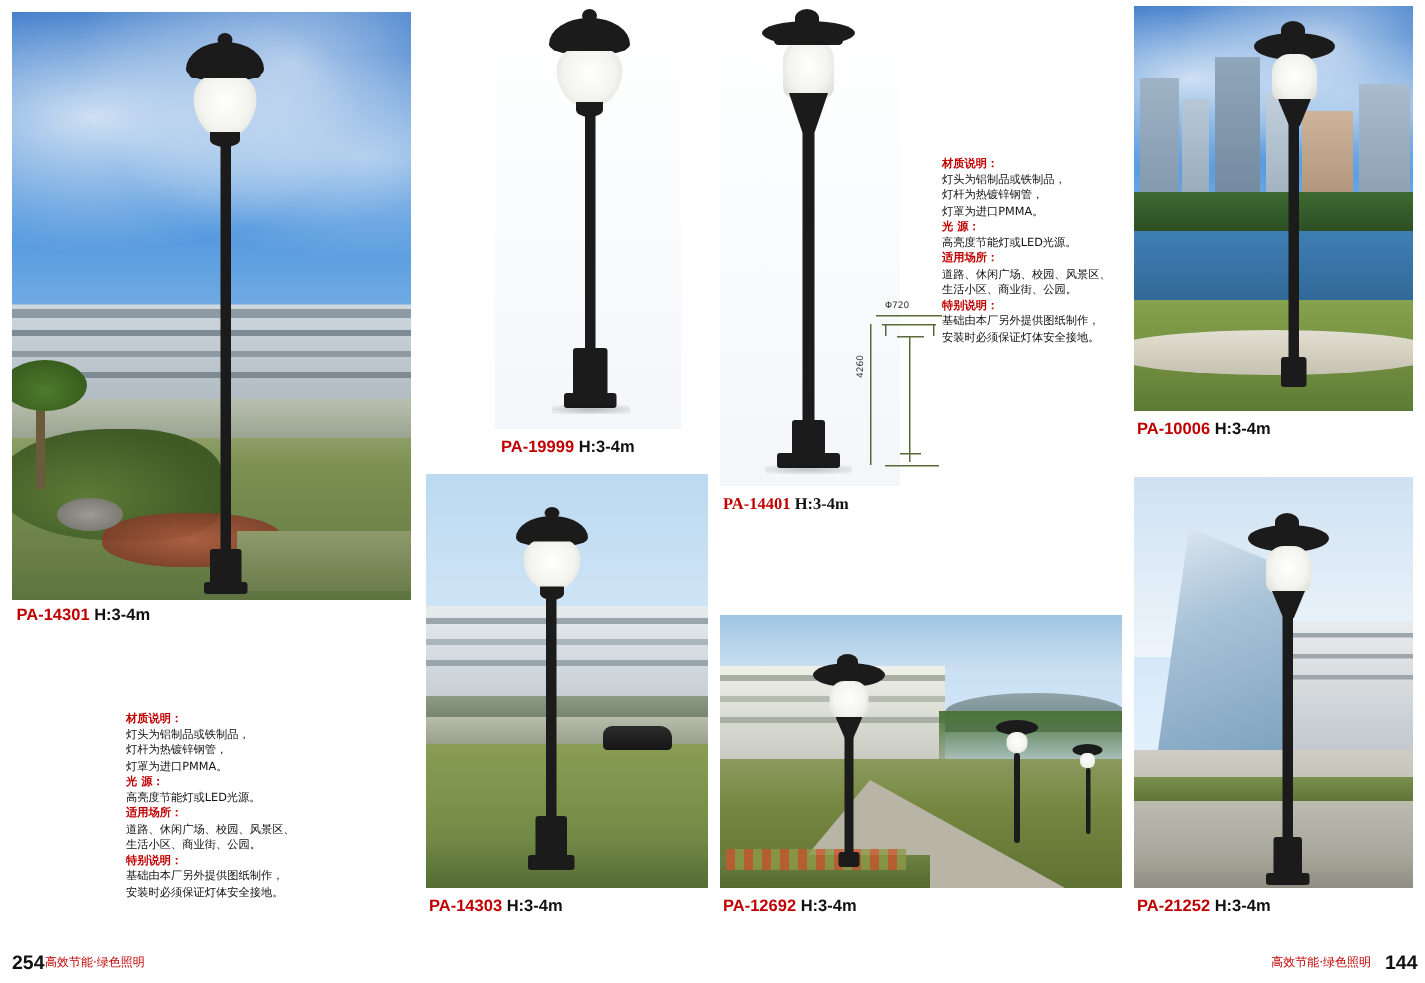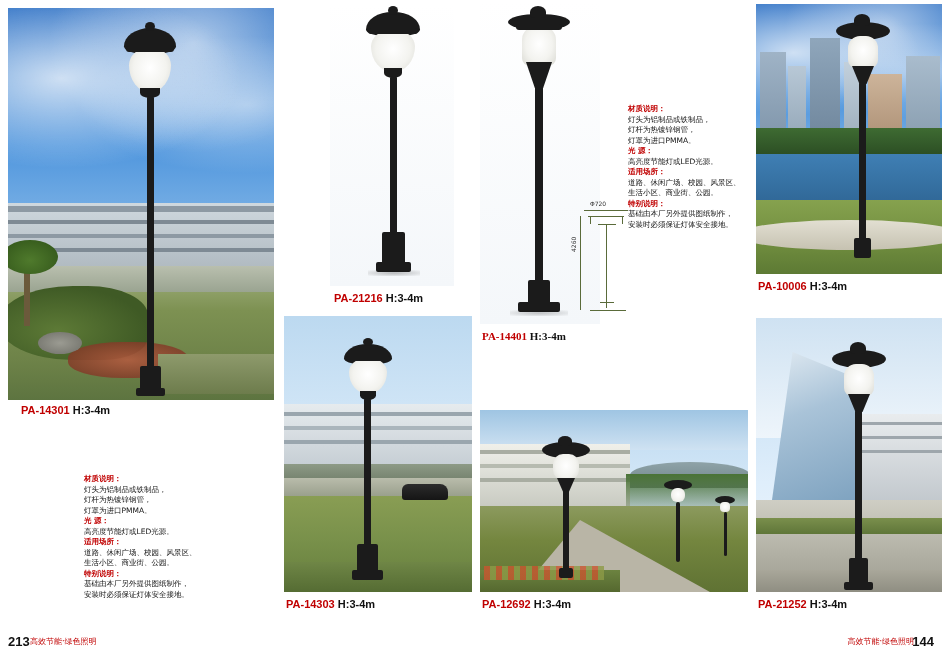--- a/index.html
+++ b/index.html
@@ -73,21 +73,21 @@
       <div class="hood" style="left:12px;top:6px;width:52px;height:26px;border-radius:50% 50% 40% 40%/70% 70% 30% 30%;"></div>
       <div class="hood" style="left:33px;top:0px;width:10px;height:9px;border-radius:50%;"></div>
       <div class="glow" style="left:17px;top:26px;width:42px;height:44px;border-radius:46% 46% 50% 50%/40% 40% 62% 62%;"></div>
       <div class="hood" style="left:14px;top:24px;width:48px;height:6px;border-radius:4px;"></div>
       <div class="hood" style="left:28px;top:66px;width:20px;height:10px;border-radius:0 0 50% 50%;"></div>
       <div class="pole" style="left:35px;top:74px;width:7px;height:274px;"></div>
       <div class="base" style="left:28px;top:344px;width:21px;height:26px;border-radius:2px;"></div>
       <div class="base" style="left:24px;top:366px;width:29px;height:8px;border-radius:2px;"></div>
     </div>
   </div>
-  <div class="caption" style="left:21px;top:404px;">
+  <div class="caption" style="left:11px;top:404px;">
     <span class="code">PA-14301</span>
     <span class="hh">H:3-4m</span>
   </div>
 
   <div class="spec" style="left:84px;top:474px;width:175px;">
     <div class="line hdr">材质说明：</div>
     <div class="line">灯头为铝制品或铁制品，</div>
     <div class="line">灯杆为热镀锌钢管，</div>
     <div class="line">灯罩为进口PMMA。</div>
     <div class="line hdr">光    源：</div>
@@ -108,21 +108,21 @@
       <div class="glow" style="left:13px;top:24px;width:44px;height:42px;border-radius:46% 46% 50% 50%/40% 40% 62% 62%;"></div>
       <div class="hood" style="left:10px;top:22px;width:50px;height:6px;border-radius:4px;"></div>
       <div class="hood" style="left:26px;top:62px;width:18px;height:10px;border-radius:0 0 50% 50%;"></div>
       <div class="pole" style="left:32px;top:70px;width:7px;height:158px;"></div>
       <div class="base" style="left:24px;top:226px;width:23px;height:34px;border-radius:2px;"></div>
       <div class="base" style="left:18px;top:256px;width:35px;height:10px;border-radius:2px;"></div>
       <div style="position:absolute;left:10px;top:264px;width:52px;height:6px;background:radial-gradient(ellipse,rgba(0,0,0,.25),rgba(0,0,0,0));"></div>
     </div>
   </div>
   <div class="caption" style="left:334px;top:292px;">
-    <span class="code">PA-21216</span>
+    <span class="code">PA-19999</span>
     <span class="hh">H:3-4m</span>
   </div>
 
   <div class="photo" style="left:480px;top:2px;width:120px;height:322px;background:#ffffff;">
     <div class="sky white"></div>
     <div class="lamp" style="left:22px;top:2px;width:78px;height:318px;">
 
       <div style="position:absolute;left:6px;top:10px;width:62px;height:16px;background:#1b1b1b;border-radius:50%;"></div>
       <div style="position:absolute;left:28px;top:2px;width:16px;height:12px;background:#1b1b1b;border-radius:50% 50% 30% 30%;"></div>
       <div class="glow" style="left:20px;top:22px;width:34px;height:40px;border-radius:14px 14px 8px 8px;"></div>
@@ -293,18 +293,18 @@
       <div class="pole" style="left:27px;top:70px;width:7px;height:150px;"></div>
       <div class="base" style="left:21px;top:218px;width:19px;height:28px;border-radius:2px;"></div>
       <div class="base" style="left:16px;top:242px;width:29px;height:8px;border-radius:2px;"></div>
     </div>
   </div>
   <div class="caption" style="left:758px;top:598px;">
     <span class="code">PA-21252</span>
     <span class="hh">H:3-4m</span>
   </div>
 
-  <div class="folio" style="left:8px;">213</div>
+  <div class="folio" style="left:8px;">254</div>
   <div class="folio-text" style="left:30px;">高效节能·绿色照明</div>
   <div class="folio-text" style="right:36px;">高效节能·绿色照明</div>
-  <div class="folio" style="right:16px;margin-top:28px;">144</div>
+  <div class="folio" style="right:5px;margin-top:28px;">144</div>
 
 </div>
 
 </body></html>

